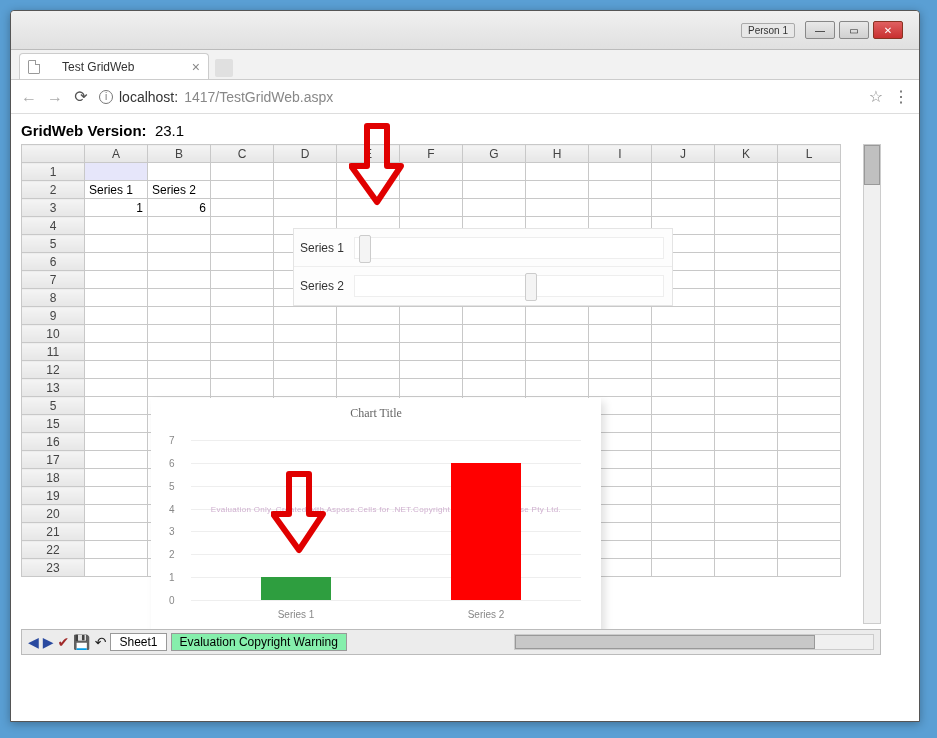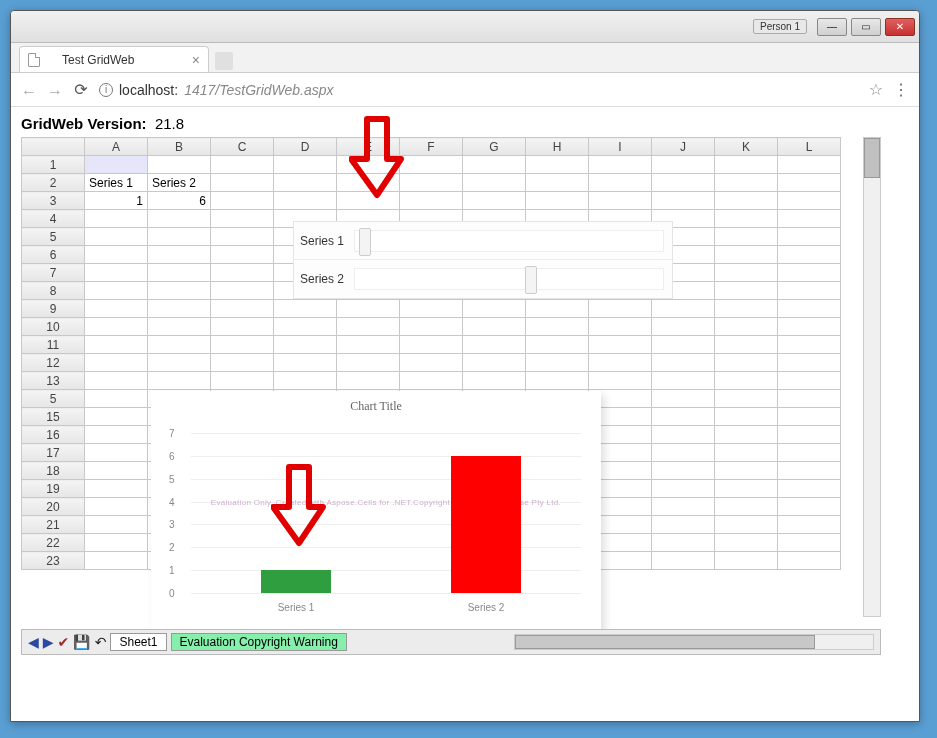--- a/index.html
+++ b/index.html
@@ -18,27 +18,27 @@
       width: 910px; height: 712px;
       background: #fff;
       border: 1px solid #555;
       border-radius: 4px 4px 0 0;
       box-shadow: 0 2px 10px rgba(0,0,0,0.3);
       display: flex;
       flex-direction: column;
     }
     
     .titlebar {
-      height: 32px;
+      height: 39px;
       background: linear-gradient(#f0f0f0,#e0e0e0);
       border-bottom: 1px solid #bbb;
       display: flex;
       justify-content: flex-end;
       align-items: center;
-      padding-right: 4px;
+      padding-right: 16px;
       gap: 4px;
       border-radius: 4px 4px 0 0;
     }
     .profile-badge {
       background: #e8e8e8;
       border: 1px solid #aaa;
       border-radius: 2px;
       font-size: 10px;
       padding: 1px 6px;
       color: #333;
@@ -93,21 +93,21 @@
     .navbtn.active { color:#555; }
     .url {
       flex:1; display:flex; align-items:center; gap:6px;
       font-size: 14px; color:#333;
     }
     .url .info-icon {
       width:14px; height:14px; border:1px solid #777; border-radius:50%;
       display:flex; align-items:center; justify-content:center; font-size:10px; color:#777;
     }
     .url .host { color:#333; }
-    .url .path { color:#888;font-style:italic; }
+    .url .path { color:#888; }
     .star { font-size:16px; color:#888; cursor:pointer; }
     .menu-dots { font-size:16px; color:#666; cursor:pointer; }
     
     .content { flex:1; padding: 8px 10px; position: relative; overflow:hidden; }
     .version-line { font-size: 15px; }
     .version-line b { font-weight:bold; }
     
     .gridwrap {
       position: absolute;
       top: 30px; left: 10px;
@@ -227,21 +227,21 @@
       <span class="host">localhost:</span>
         <span class="path">1417/TestGridWeb.aspx</span>
     </div>
     <span class="star">☆</span>
     <span class="menu-dots">⋮</span>
   </div>
 
   <div class="content">
     <div class="version-line">
       <b>GridWeb Version:</b>
-      &nbsp;<span>21.8</span>
+      &nbsp;<span>23.1</span>
     </div>
 
     <div class="gridwrap">
       <table class="grid" id="grid-table">
           <tbody>
             <tr>
               <th class="rowhdr colhdr"></th>
               <th class="colhdr">A</th>
               <th class="colhdr">B</th>
               <th class="colhdr">C</th>

